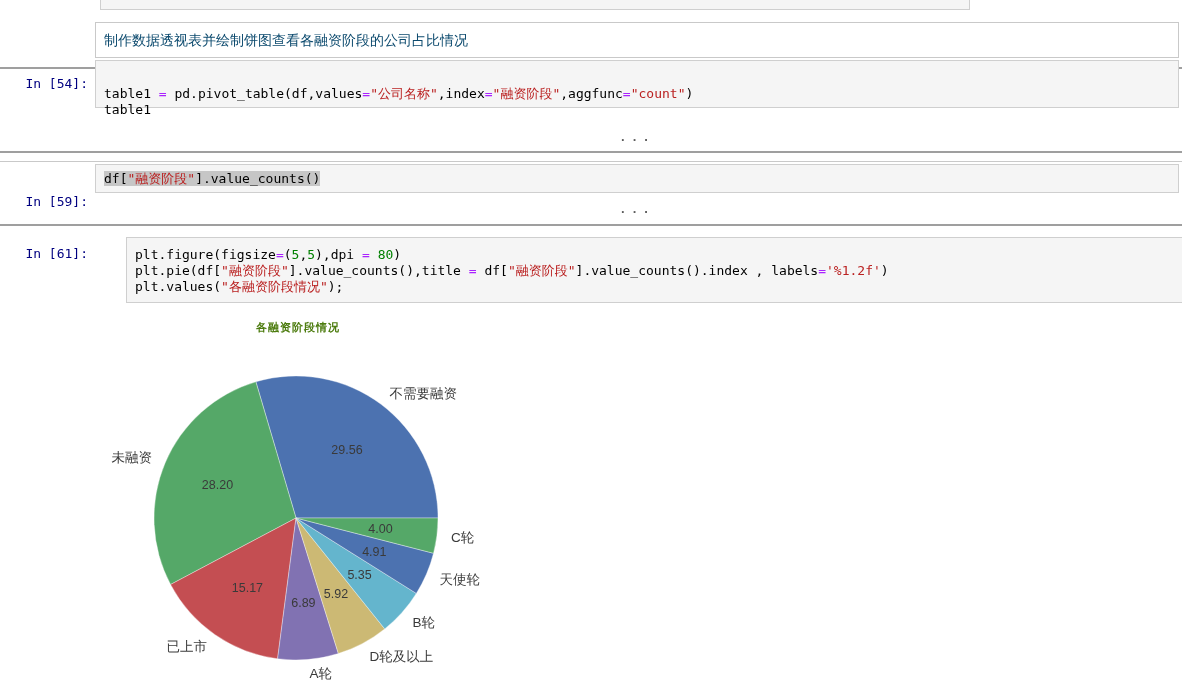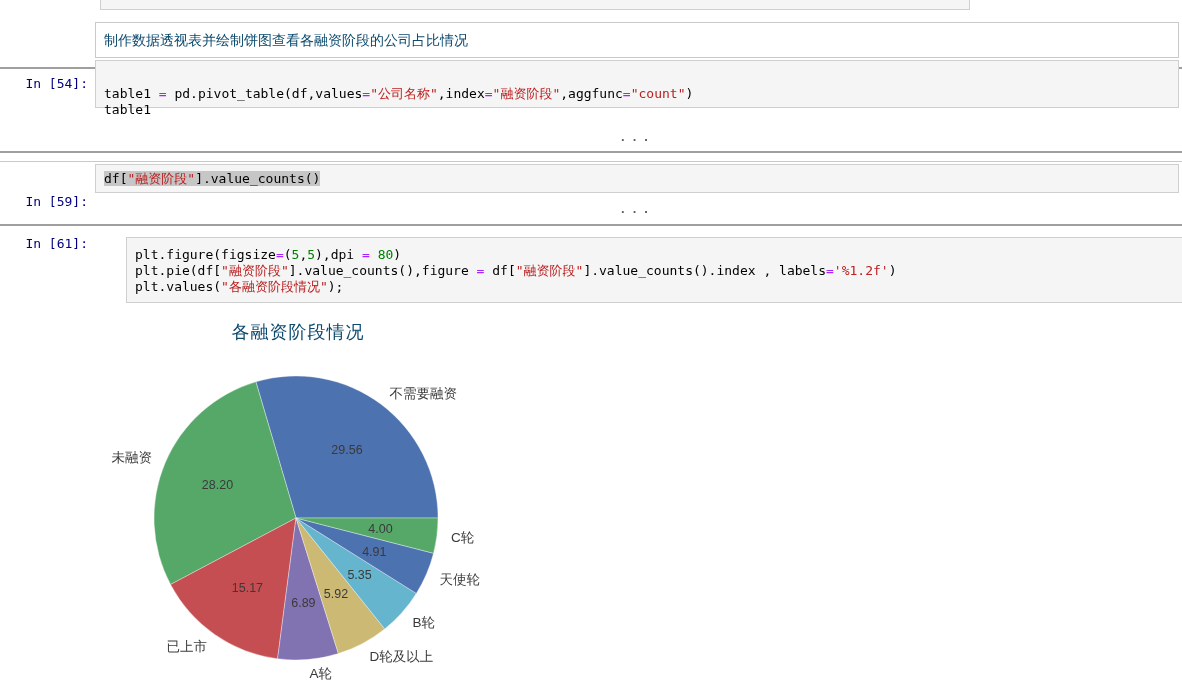--- a/index.html
+++ b/index.html
@@ -25,22 +25,22 @@
   .code-line{white-space:pre;color:#000;}
   .tok-op{color:#AA22FF;}
   .tok-str{color:#BA2121;}
   .tok-num{color:#008000;}
   .selection{background:#c6c6c6;}
   
   .ellipsis{left:95px;width:1084px;text-align:center;color:#5a5a5a;
     font-family:"DejaVu Sans Mono","Liberation Mono",monospace;
     font-size:11px;letter-spacing:5px;font-weight:bold;}
   
-  #fig-title{left:148px;top:320px;width:300px;text-align:center;font-size:18px;
-    color:#0c4a6e;font-weight:400;letter-spacing:1px;}
+  #fig-title{left:148px;top:320px;width:300px;text-align:center;font-size:11px;
+    color:#4d7c0f;font-weight:700;letter-spacing:1px;}
   #pie-svg{left:0;top:340px;}
   #pie-svg text{fill:#3a3a3a;}
   #pie-svg .pct{font-size:12.5px;}
   #pie-svg .cat{font-size:13.5px;}
 </style>
 </head>
 <body>
 
 <div class="abs" id="top-sliver"></div>
 
@@ -65,25 +65,25 @@
 <div class="abs prompt codefont" style="top:171px;margin-top:23px;">In [59]:</div>
 <div class="abs codebox codefont" style="top:164px;height:29px;padding-top:6px;">
   <div class="cm">
       <div class="code-line"><span class="selection"><span>df[</span><span class="tok-str">"融资阶段"</span><span>].value_counts()</span></span></div>
     </div>
 </div>
 <div class="abs ellipsis" style="top:203px;">...</div>
 
 <div class="abs hr" style="top:224px;"></div>
 
-<div class="abs prompt codefont" style="top:236px;">In [61]:</div>
+<div class="abs prompt codefont" style="top:246px;">In [61]:</div>
 <div class="abs codebox codefont" style="top:237px;height:66px;padding-top:9px;margin-left:31px;">
   <div class="cm">
       <div class="code-line"><span>plt.figure(figsize</span><span class="tok-op">=</span><span>(</span><span class="tok-num">5</span><span>,</span><span class="tok-num">5</span><span>),dpi </span><span class="tok-op">=</span><span> </span><span class="tok-num">80</span><span>)</span></div>
-      <div class="code-line"><span>plt.pie(df[</span><span class="tok-str">"融资阶段"</span><span>].value_counts(),figure </span><span class="tok-op">=</span><span> df[</span><span class="tok-str">"融资阶段"</span><span>].value_counts().index , labels</span><span class="tok-op">=</span><span class="tok-str">'%1.2f'</span><span>)</span></div>
+      <div class="code-line"><span>plt.pie(df[</span><span class="tok-str">"融资阶段"</span><span>].value_counts(),title </span><span class="tok-op">=</span><span> df[</span><span class="tok-str">"融资阶段"</span><span>].value_counts().index , labels</span><span class="tok-op">=</span><span class="tok-str">'%1.2f'</span><span>)</span></div>
       <div class="code-line"><span>plt.values(</span><span class="tok-str">"各融资阶段情况"</span><span>);</span></div>
     </div>
 </div>
 
 <div class="abs" id="fig-title">各融资阶段情况</div>
 <svg class="abs" id="pie-svg" width="596" height="345" viewBox="0 0 596 345">
     <path d="M 296 178 L 438.00 178.00 A 142 142 0 0 0 255.87 41.79 Z" fill="#4C72B0" stroke="rgba(255,255,255,0.45)" stroke-width="0.8"></path>
     <text x="347.0" y="109.8" dy="0.35em" text-anchor="middle" class="pct">29.56</text>
     <text x="389.6" y="52.9" dy="0.35em" text-anchor="start" class="cat">不需要融资</text>
     <path d="M 296 178 L 255.87 41.79 A 142 142 0 0 0 170.55 244.52 Z" fill="#55A868" stroke="rgba(255,255,255,0.45)" stroke-width="0.8"></path>

